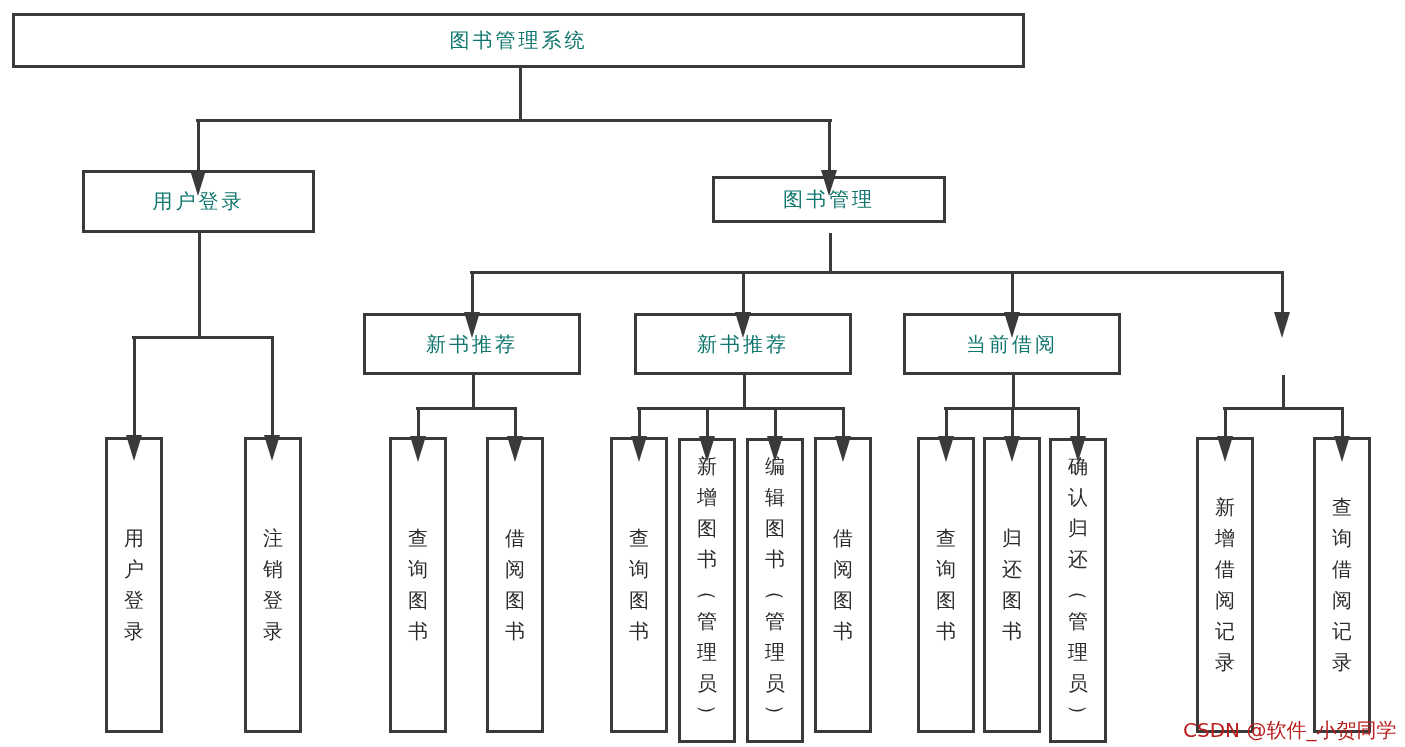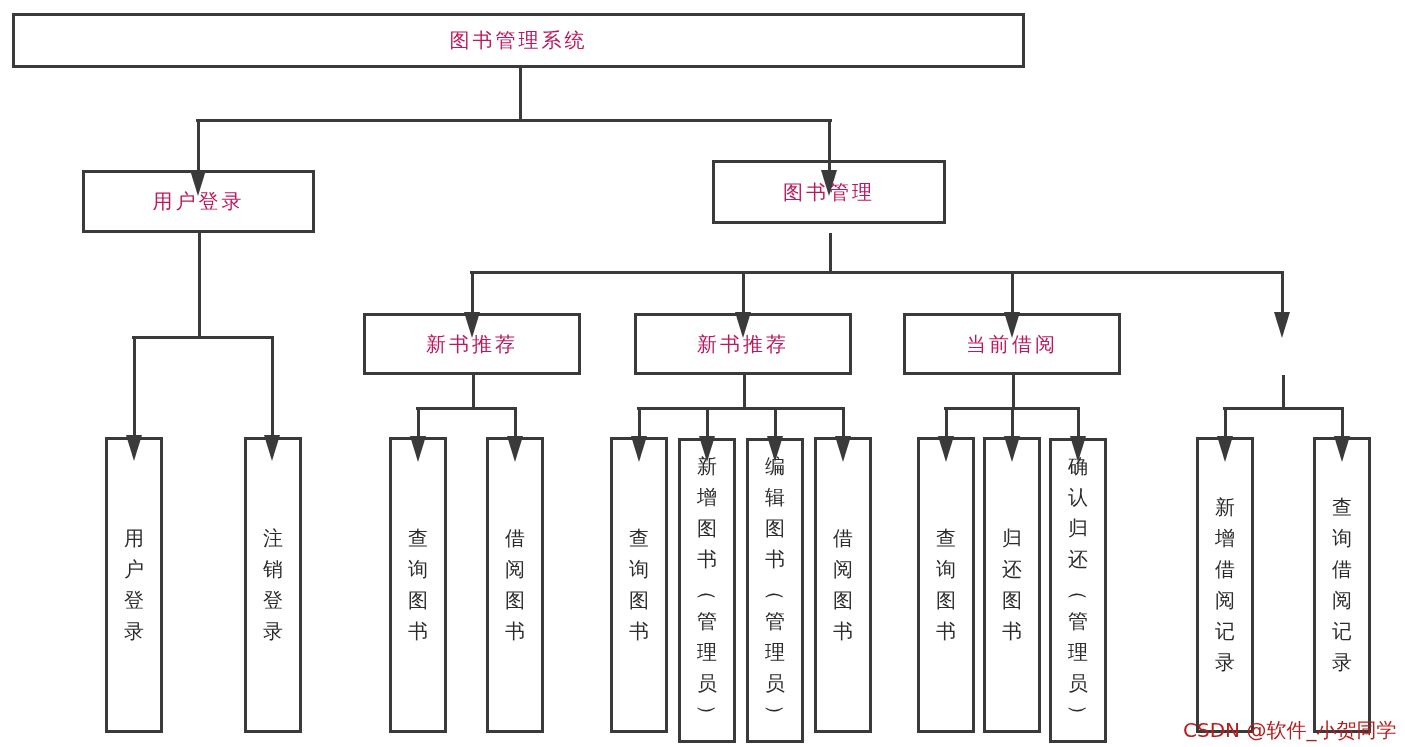--- a/index.html
+++ b/index.html
@@ -3,21 +3,21 @@
 <meta charset="utf-8">
 <style>
   html,body{margin:0;padding:0;background:#ffffff;}
   body{width:1405px;height:747px;overflow:hidden;
        font-family:"DejaVu Sans","Liberation Sans",sans-serif;}
   #canvas{position:relative;width:1405px;height:747px;background:#ffffff;}
 
   
   .hbox{position:absolute;box-sizing:border-box;background:#ffffff;
         border:3px solid #3a3a3a;display:flex;align-items:center;justify-content:center;
-        font-size:20px;letter-spacing:3px;color:#be185d;white-space:nowrap;}
+        font-size:20px;letter-spacing:3px;color:#0f766e;white-space:nowrap;}
 
   
   .vbox{position:absolute;box-sizing:border-box;background:#ffffff;width:58px;
         border:3px solid #3a3a3a;display:flex;flex-direction:column;
         align-items:center;justify-content:center;overflow:hidden;}
   .vc{display:block;height:31px;line-height:31px;font-size:20px;color:#2b2b2b;text-align:center;}
   .vc-rot{transform:rotate(90deg);}
 
   
   .line-v{position:absolute;width:3px;background:#3a3a3a;}
@@ -36,21 +36,21 @@
 
 <div id="canvas">
 
   <div class="hbox" style="left:12px;top:13px;width:1013px;height:55px;">
     <span>图书管理系统</span>
   </div>
 
   <div class="hbox" style="left:82px;top:170px;width:233px;height:63px;">
     <span>用户登录</span>
   </div>
-  <div class="hbox" style="left:712px;top:160px;width:234px;height:64px;">
+  <div class="hbox" style="left:712px;top:176px;width:234px;height:47px;">
     <span>图书管理</span>
   </div>
 
   <div class="hbox" style="left:363px;top:313px;width:218px;height:62px;">
     <span>新书推荐</span>
   </div>
   <div class="hbox" style="left:634px;top:313px;width:218px;height:62px;">
     <span>新书推荐</span>
   </div>
   <div class="hbox" style="left:903px;top:313px;width:218px;height:62px;">

